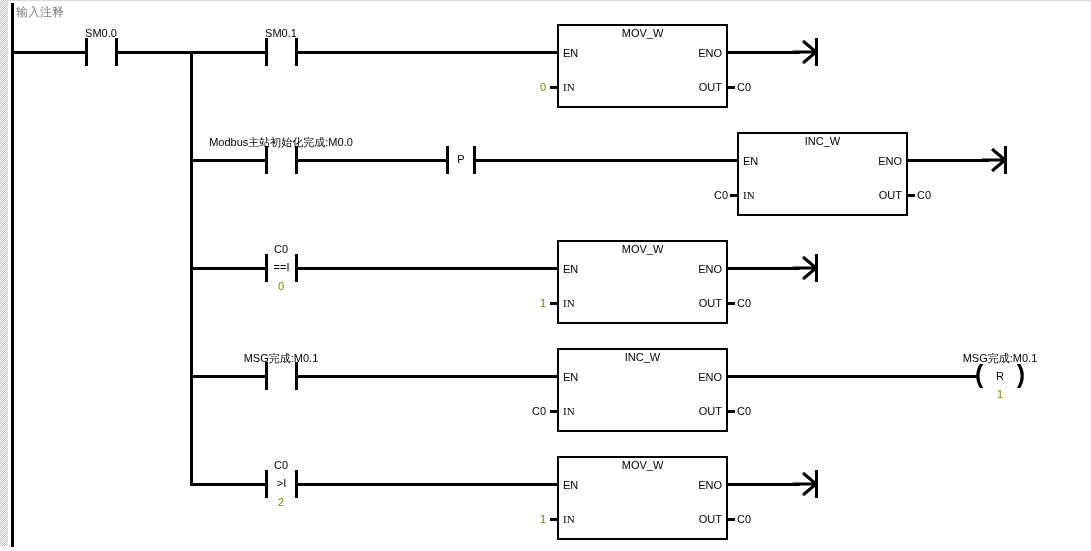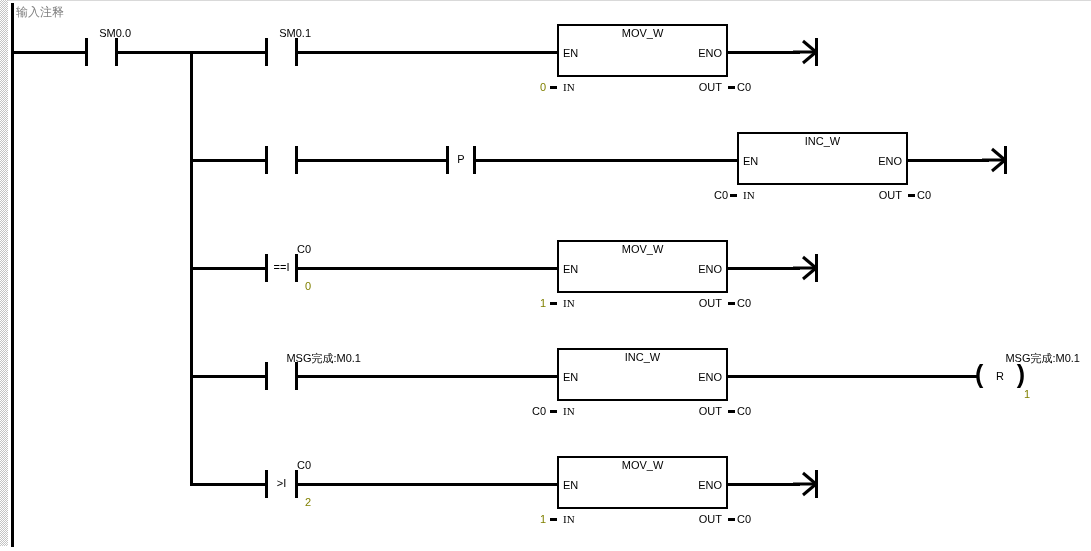--- a/index.html
+++ b/index.html
@@ -12,26 +12,26 @@
   .hatch{
     position:absolute;left:0;top:0;width:8px;height:546px;
     background-image:conic-gradient(#c4c4c4 25%,#ffffff 0 50%,#c4c4c4 0 75%,#ffffff 0);
     background-size:2px 2px;
   }
   .hline{position:absolute;height:3px;background:#000;}
   .vline{position:absolute;width:3px;background:#000;}
   .bar{position:absolute;top:0;width:3px;height:28px;background:#000;}
   .contact{position:absolute;width:33px;height:28px;}
   .contact .optxt{position:absolute;left:3px;right:3px;top:7px;text-align:center;}
-  .lbl{position:absolute;text-align:right;white-space:nowrap;}
+  .lbl{position:absolute;text-align:center;white-space:nowrap;}
   .val{position:absolute;white-space:nowrap;}
   .ra{text-align:right;}
   .olive{color:#808000;}
   .gray{color:#808080;font-size:12px;}
-  .box{position:absolute;width:171px;height:53px;border:2px solid #000;box-sizing:border-box;background:#fff;}
+  .box{position:absolute;width:171px;height:84px;border:2px solid #000;box-sizing:border-box;background:#fff;}
   .box .bt{position:absolute;left:0;right:0;top:1px;text-align:center;}
   .box .en{position:absolute;left:4px;top:21px;}
   .box .eno{position:absolute;right:4px;top:21px;}
   .box .pin-in{position:absolute;left:4px;top:55px;font-family:Liberation Serif, serif;}
   .box .pin-out{position:absolute;right:4px;top:55px;}
   .arrow{position:absolute;width:26px;height:32px;}
   .coil{position:absolute;left:975px;top:361px;width:50px;height:30px;}
   .coil .lp,.coil .rp{position:absolute;top:50%;transform:translateY(-54%);font-size:25px;font-weight:bold;}
   .coil .lp{left:0;}
   .coil .rp{right:0;}
@@ -76,20 +76,21 @@
   <div class="val" style="left:737px;top:81px;">C0</div>
   <div class="hline" style="left:728px;top:51px;width:72px;"></div>
   <svg class="arrow" style="left:793px;top:36px;" viewBox="0 0 26 32">
     <line x1="0" y1="16" x2="22" y2="16" stroke="#000" stroke-width="3"></line>
     <line x1="10" y1="5" x2="23" y2="16" stroke="#000" stroke-width="3"></line>
     <line x1="10" y1="27" x2="23" y2="16" stroke="#000" stroke-width="3"></line>
     <rect x="22" y="2" width="3" height="28" fill="#000"></rect>
   </svg>
 
   <div class="hline" style="left:193px;top:159px;width:72px;"></div>
+  <div class="lbl" style="left:181px;top:135px;width:200px;">Modbus主站初始化完成:M0.0</div>
   <div class="contact" style="left:265px;top:146px;">
     <div class="bar" style="left:0;"></div>
     <div class="bar" style="right:0;"></div>
   </div>
   <div class="hline" style="left:298px;top:159px;width:148px;"></div>
   <div class="contact" style="left:446px;top:146px;width:30px;">
     <div class="bar" style="left:0;"></div>
     <div class="bar" style="right:0;"></div>
     <span class="optxt">P</span>
   </div>

